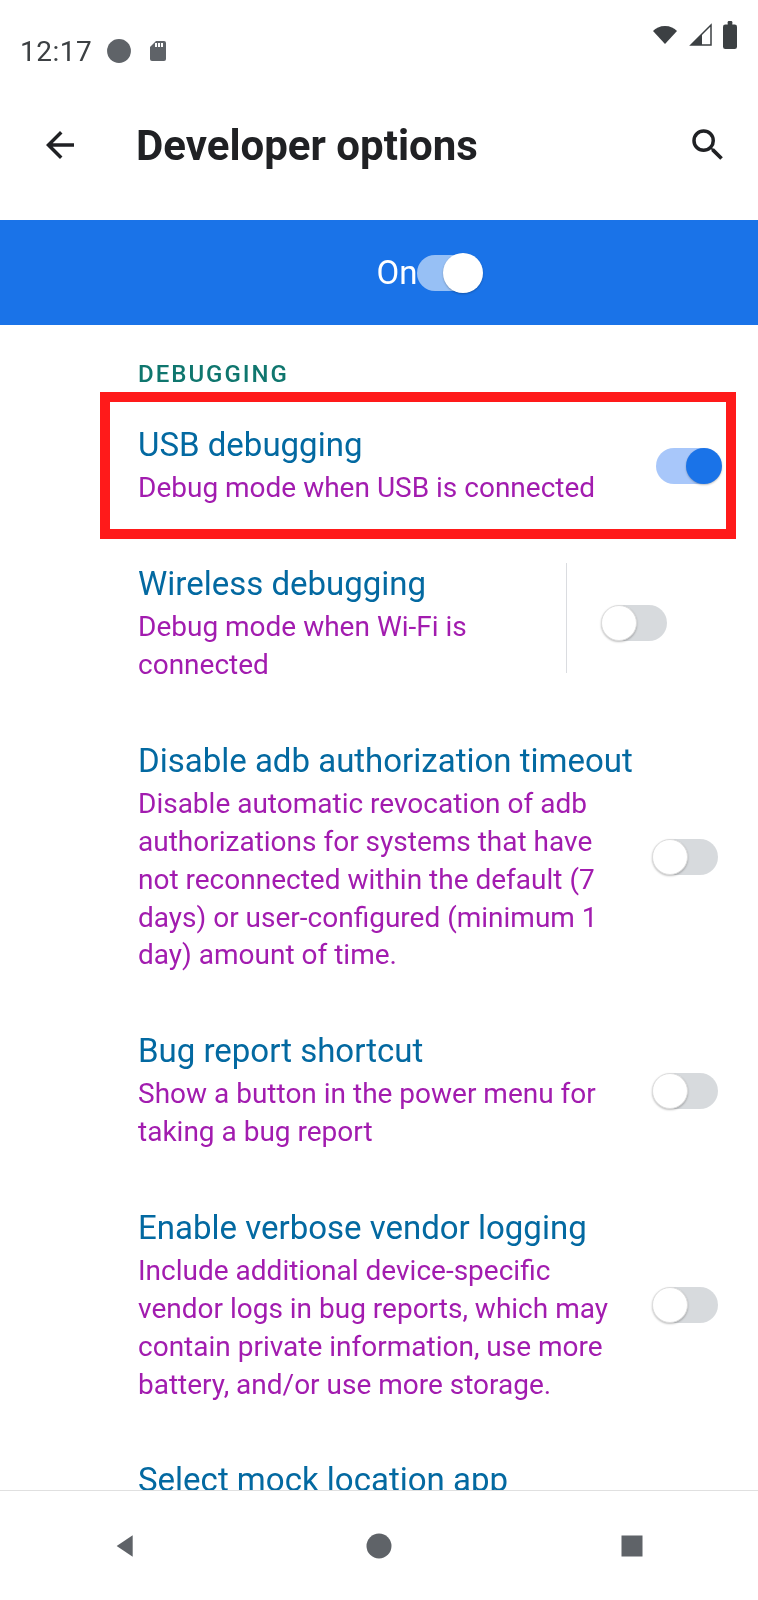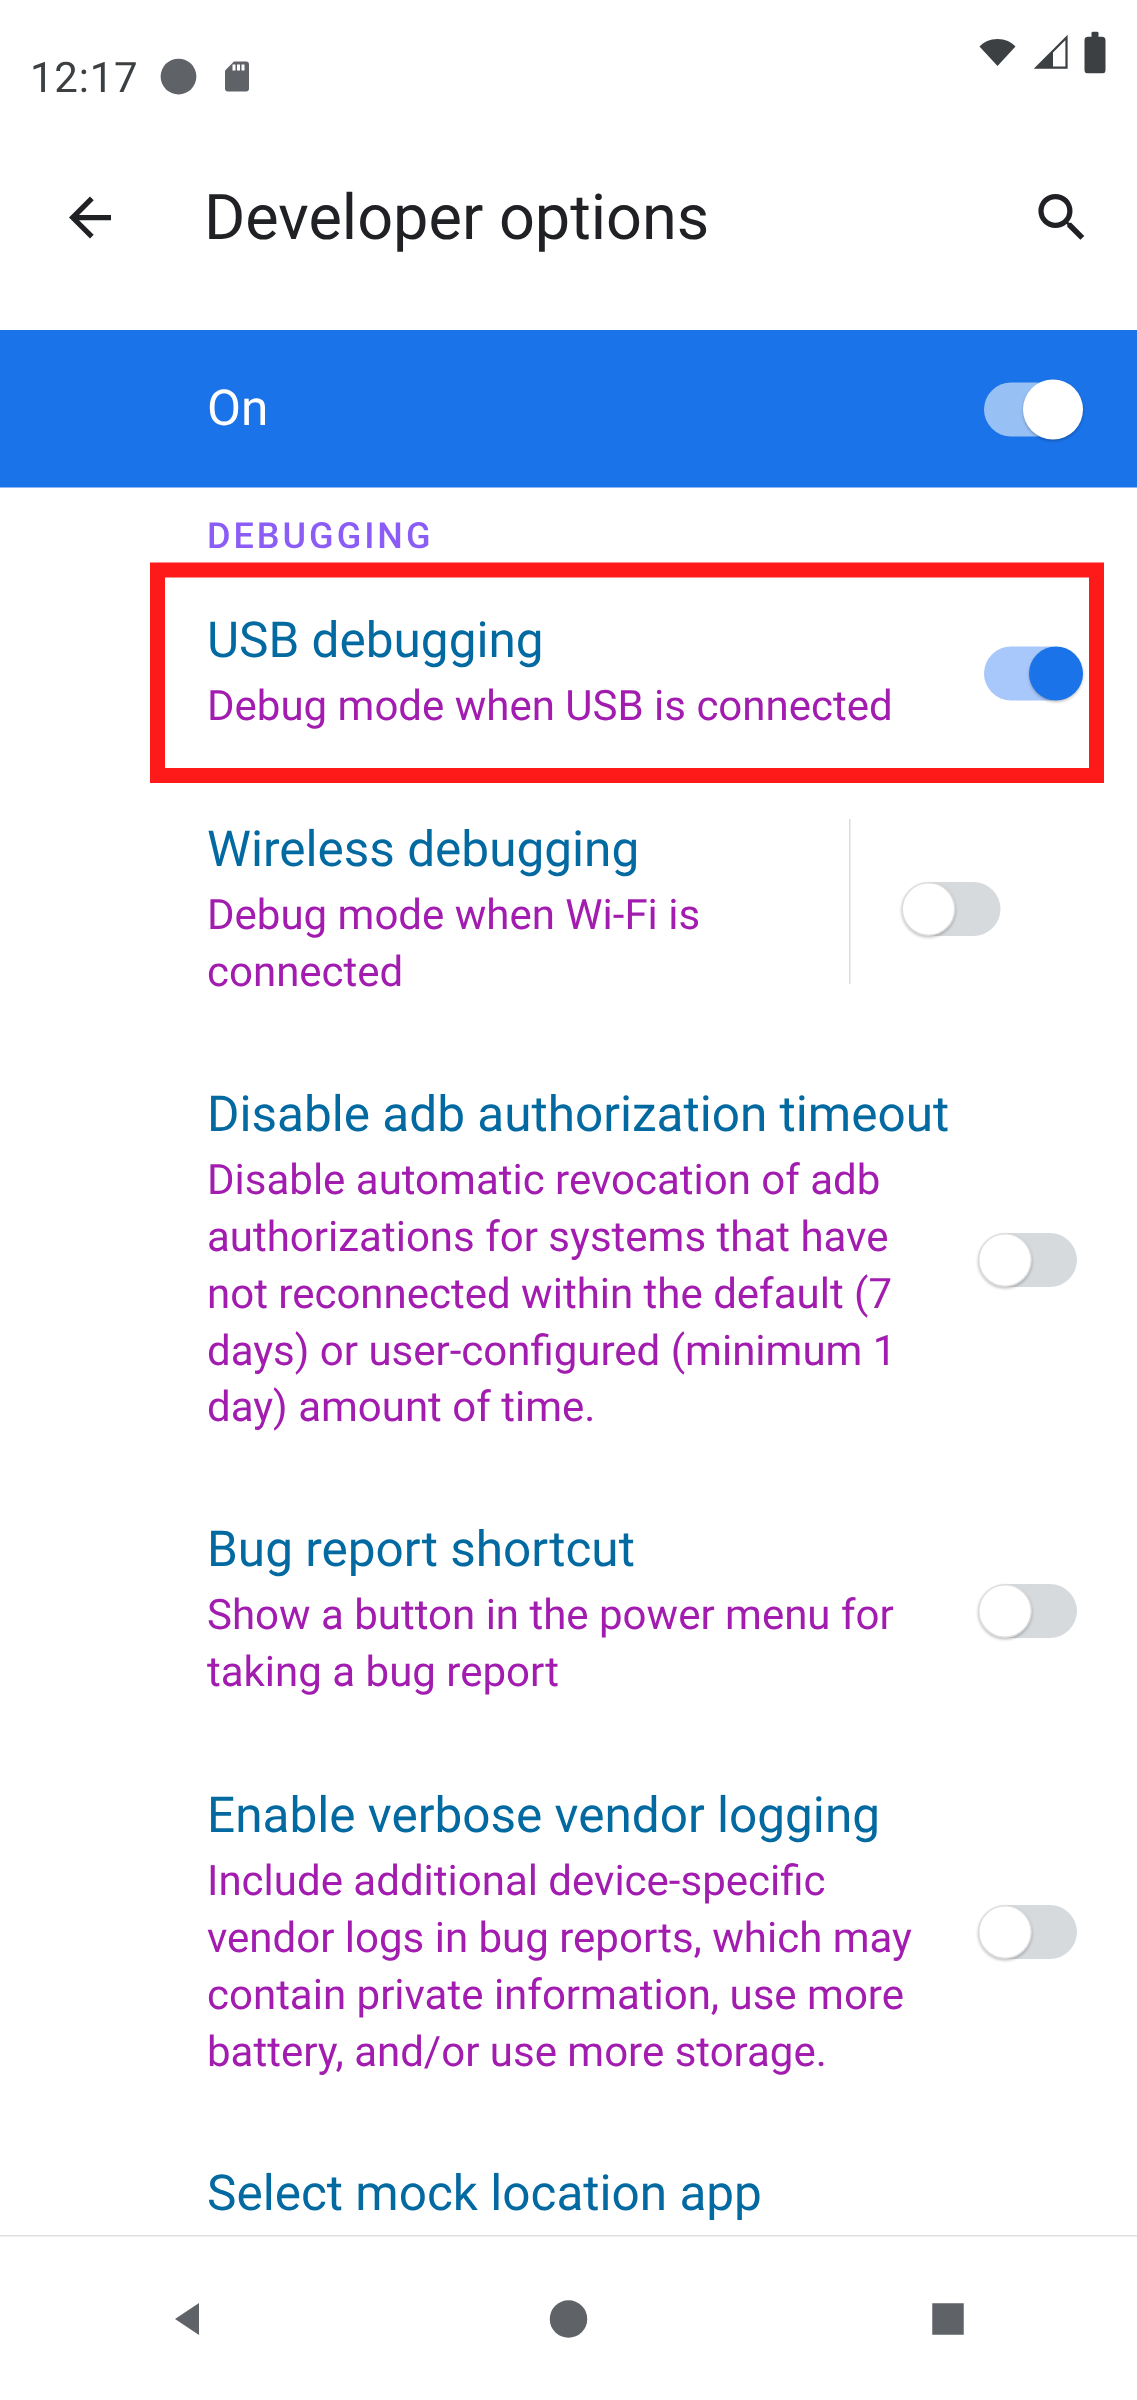--- a/index.html
+++ b/index.html
@@ -4,36 +4,36 @@
 <style>
   * { box-sizing: border-box; margin: 0; padding: 0; }
   html, body { width: 758px; height: 1600px; font-family: Roboto, "Helvetica Neue", Arial, sans-serif; background: #fff; color: #202124; }
   .status-bar { height: 70px; display: flex; align-items: center; justify-content: space-between; padding: 0 20px; font-size: 28px; color: #3c4043; }
   .status-left { display: flex; align-items: center; gap: 14px; margin-top: 32px; }
   .status-right { display: flex; align-items: center; gap: 8px; }
   .clock { font-weight: 400; letter-spacing: 0.5px; }
   .ic { display: inline-flex; align-items: center; justify-content: center; }
   .app-bar { height: 150px; display: flex; align-items: center; padding: 0 20px 0 30px; }
   .back-btn { width: 60px; height: 60px; display: flex; align-items: center; justify-content: center; }
-  .title { font-size: 42px; font-weight: 400; margin-left: 46px; flex: 1; }
+  .title { font-size: 42px; font-weight: 700; margin-left: 46px; flex: 1; }
   .search-btn { width: 60px; height: 60px; display: flex; align-items: center; justify-content: center; }
-  .master-row { background: #1a73e8; color: #fff; height: 105px; display: flex; align-items: center; padding-left: 138px; padding-right: 40px; justify-content: space-between; }
+  .master-row { background: #1a73e8; color: #fff; height: 105px; display: flex; align-items: center; padding-left: 138px; padding-right: 40px; justify-content: center; }
   .master-label { font-size: 33px; font-weight: 400; }
   .switch { position: relative; width: 62px; height: 36px; }
   .switch-track { position: absolute; inset: 0; border-radius: 18px; }
   .switch-thumb { position: absolute; width: 36px; height: 36px; border-radius: 50%; top: 0; box-shadow: 0 1px 2px rgba(0,0,0,0.25); }
   .switch.on .switch-thumb { right: -4px; }
   .switch.off .switch-thumb { left: -4px; }
   .switch.master .switch-track { background: rgba(255,255,255,0.55); }
   .switch.master .switch-thumb { background: #fff; width: 40px; height: 40px; top: -2px; }
   .switch.blue .switch-track { background: #a8c7fa; }
   .switch.blue .switch-thumb { background: #1a73e8; width: 36px; height: 36px; }
   .switch.gray .switch-track { background: #bdc1c6; opacity: 0.6; }
   .switch.gray .switch-thumb { background: #fff; border: 1px solid #ddd; }
-  .section-header { padding: 18px 0 8px 138px; font-size: 24px; letter-spacing: 2px; color: #8b5cf6; font-weight: 500; text-transform: uppercase; }
+  .section-header { padding: 35px 0 8px 138px; font-size: 24px; letter-spacing: 2px; color: #0f766e; font-weight: 500; text-transform: uppercase; }
   .list { padding: 0; }
   .item { display: flex; align-items: center; padding: 28px 40px 28px 138px; gap: 20px; position: relative; }
   .item .text { flex: 1; }
   .item .ttl { font-size: 33px; color: #0369a1; line-height: 1.25; }
   .item .sub { font-size: 28px; color: #a21caf; line-height: 1.35; margin-top: 4px; }
   .highlight { position: relative; }
   .highlight::after { content: ""; position: absolute; left: 100px; right: 22px; top: -4px; bottom: -4px; border: 10px solid #ff1a1a; pointer-events: none; }
   .divider-vert { width: 1px; background: #dadce0; align-self: stretch; margin: 0 18px 0 8px; height: 110px; }
   .nav-bar { position: absolute; left: 0; right: 0; bottom: 0; height: 110px; border-top: 1px solid #e0e0e0; background: #fff; display: flex; align-items: center; justify-content: space-around; }
   .nav-btn { width: 60px; height: 60px; display: flex; align-items: center; justify-content: center; color: #5f6368; }

